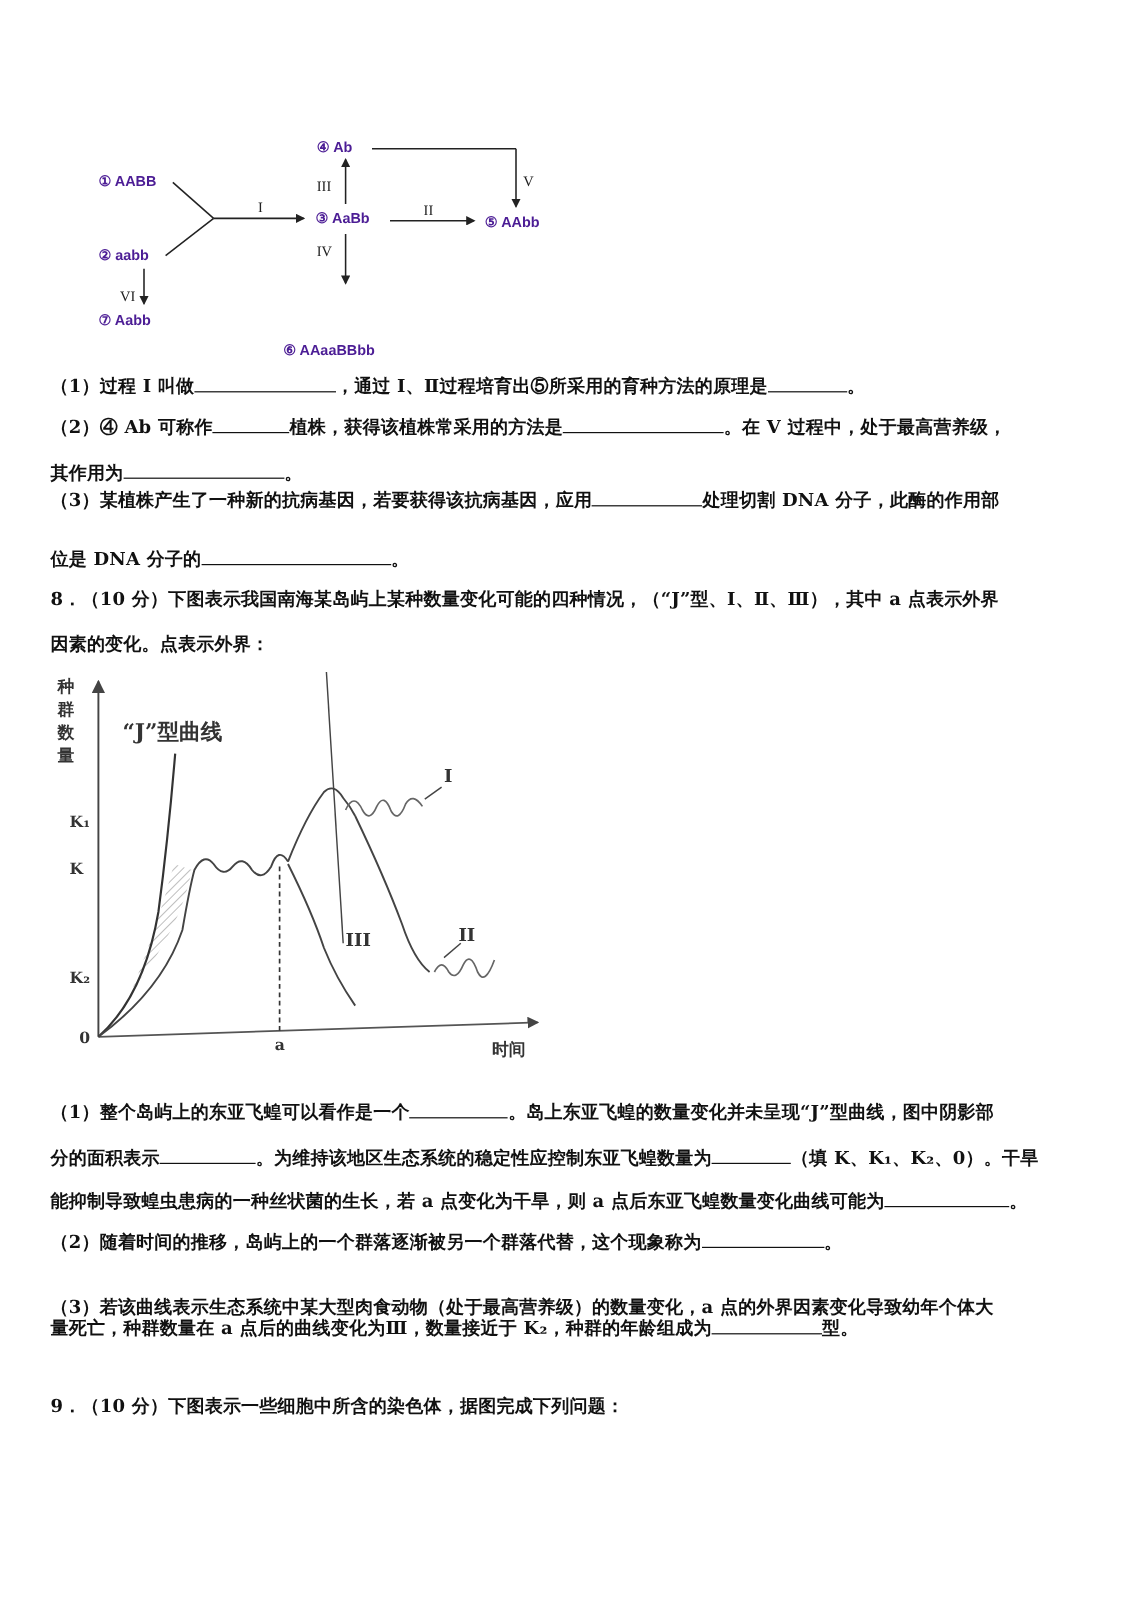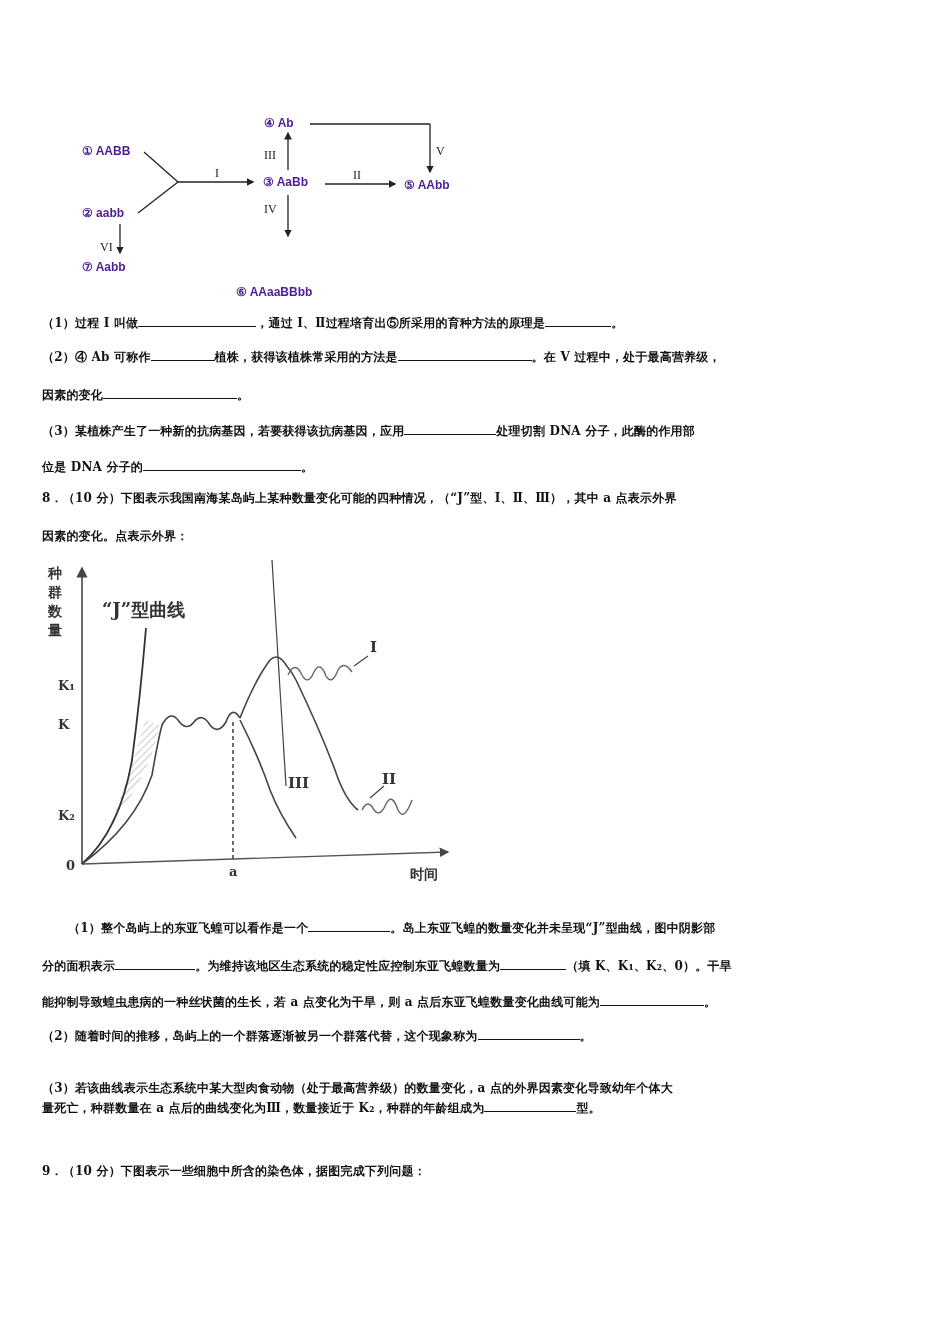--- a/index.html
+++ b/index.html
@@ -1,19 +1,19 @@
 <!DOCTYPE html>
 <html><head>
 <meta charset="utf-8">
 <style>
   html, body { margin: 0; padding: 0; background: #ffffff; }
   body { width: 950px; height: 1344px; position: relative; overflow: hidden;
          font-family: "DejaVu Serif", "Liberation Serif", serif; color: #111; }
   .abs { position: absolute; }
-  .line { position: absolute; left: 42px; font-size: 12px; font-weight: bold; white-space: nowrap; letter-spacing: 0.2px; }
+  .line { position: absolute; left: 42px; font-size: 15px; font-weight: bold; white-space: nowrap; letter-spacing: 0.2px; }
   .line.normal { font-weight: bold; }
   .blank { display: inline-block; border-bottom: 1.5px solid #111; height: 14px; vertical-align: baseline; }
   .diagram-label { position: absolute; font-family: "Liberation Sans", sans-serif; font-size: 12px; font-weight: bold; color: #4c1d95; white-space: nowrap; }
   .diag-roman { position: absolute; font-family: "Liberation Serif", serif; font-size: 12px; color: #222; }
   .chart-text { position: absolute; font-family: "DejaVu Serif", serif; font-size: 13px; color: #333; font-weight: bold; }
 </style>
 </head>
 <body>
 
 <div class="abs" style="left:70px;top:100px;width:420px;height:190px;">
@@ -55,23 +55,23 @@
   <span class="diag-roman" style="left:30px;top:128px;margin-top:12px;">VI</span>
 </div>
 
 <div class="line" style="top:312px;">
   <span>（1）过程 I 叫做</span><span class="blank" style="width:118px;"></span><span>，通过 I、Ⅱ过程培育出⑤所采用的育种方法的原理是</span><span class="blank" style="width:66px;"></span><span>。</span>
 </div>
 <div class="line" style="top:346px;">
   <span>（2）④ Ab 可称作</span><span class="blank" style="width:64px;"></span><span>植株，获得该植株常采用的方法是</span><span class="blank" style="width:134px;"></span><span>。在 V 过程中，处于最高营养级，</span>
 </div>
 <div class="line" style="top:384px;">
-  <span>因素的变化</span><span class="blank" style="width:134px;"></span><span>。</span>
+  <span>其作用为</span><span class="blank" style="width:134px;"></span><span>。</span>
 </div>
-<div class="line" style="top:420px;">
+<div class="line" style="top:407px;">
   <span>（3）某植株产生了一种新的抗病基因，若要获得该抗病基因，应用</span><span class="blank" style="width:92px;"></span><span>处理切割 DNA 分子，此酶的作用部</span>
 </div>
 <div class="line" style="top:456px;">
   <span>位是 DNA 分子的</span><span class="blank" style="width:158px;"></span><span>。</span>
 </div>
 
 <div class="line normal" style="top:490px;">8．（10 分）下图表示我国南海某岛屿上某种数量变化可能的四种情况，（“J”型、Ⅰ、Ⅱ、Ⅲ），其中 a 点表示外界</div>
 <div class="line" style="top:528px;">因素的变化。点表示外界：</div>
 
 <div class="abs" style="left:40px;top:560px;width:420px;height:330px;">
@@ -114,21 +114,21 @@
   <span class="chart-text" style="left:18px;top:157px;">K</span>
   <span class="chart-text" style="left:18px;top:248px;">K₂</span>
   <span class="chart-text" style="left:26px;top:298px;">0</span>
   <span class="chart-text" style="left:189px;top:304px;">a</span>
   <span class="chart-text" style="left:370px;top:306px;font-size:14px;">时间</span>
   <span class="chart-text" style="left:330px;top:78px;font-size:15px;">I</span>
   <span class="chart-text" style="left:342px;top:210px;font-size:15px;">II</span>
   <span class="chart-text" style="left:248px;top:214px;font-size:15px;">III</span>
 </div>
 
-<div class="line" style="top:917px;margin-left:26px;">
+<div class="line" style="top:917px;">
   <span>（1）整个岛屿上的东亚飞蝗可以看作是一个</span><span class="blank" style="width:82px;"></span><span>。岛上东亚飞蝗的数量变化并未呈现“J”型曲线，图中阴影部</span>
 </div>
 <div class="line" style="top:955px;">
   <span>分的面积表示</span><span class="blank" style="width:80px;"></span><span>。为维持该地区生态系统的稳定性应控制东亚飞蝗数量为</span><span class="blank" style="width:66px;"></span><span>（填 K、K₁、K₂、0）。干旱</span>
 </div>
 <div class="line" style="top:991px;">
   <span>能抑制导致蝗虫患病的一种丝状菌的生长，若 a 点变化为干旱，则 a 点后东亚飞蝗数量变化曲线可能为</span><span class="blank" style="width:104px;"></span><span>。</span>
 </div>
 <div class="line" style="top:1025px;">
   <span>（2）随着时间的推移，岛屿上的一个群落逐渐被另一个群落代替，这个现象称为</span><span class="blank" style="width:102px;"></span><span>。</span>

